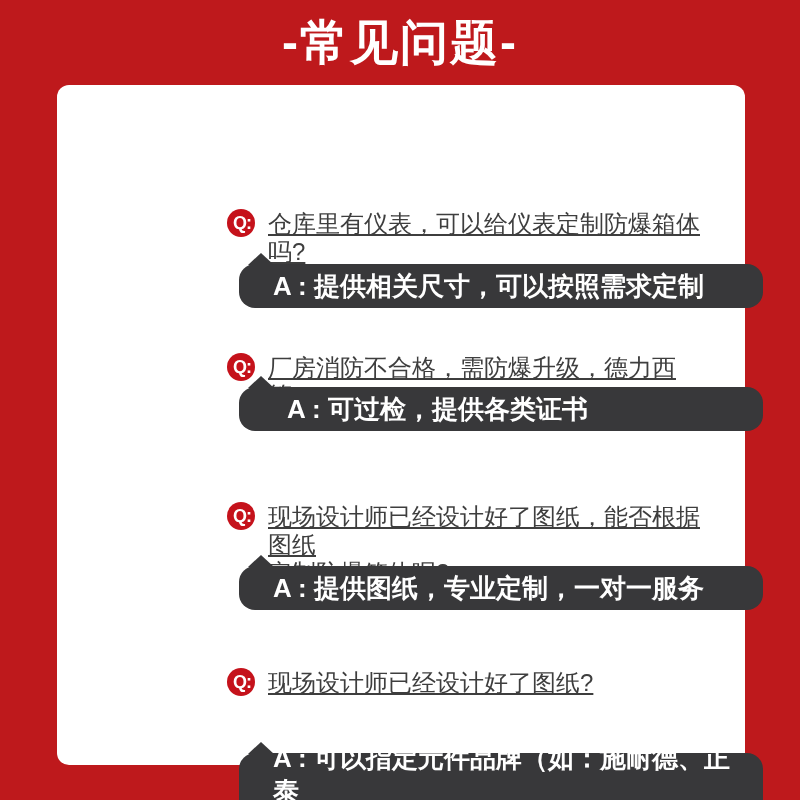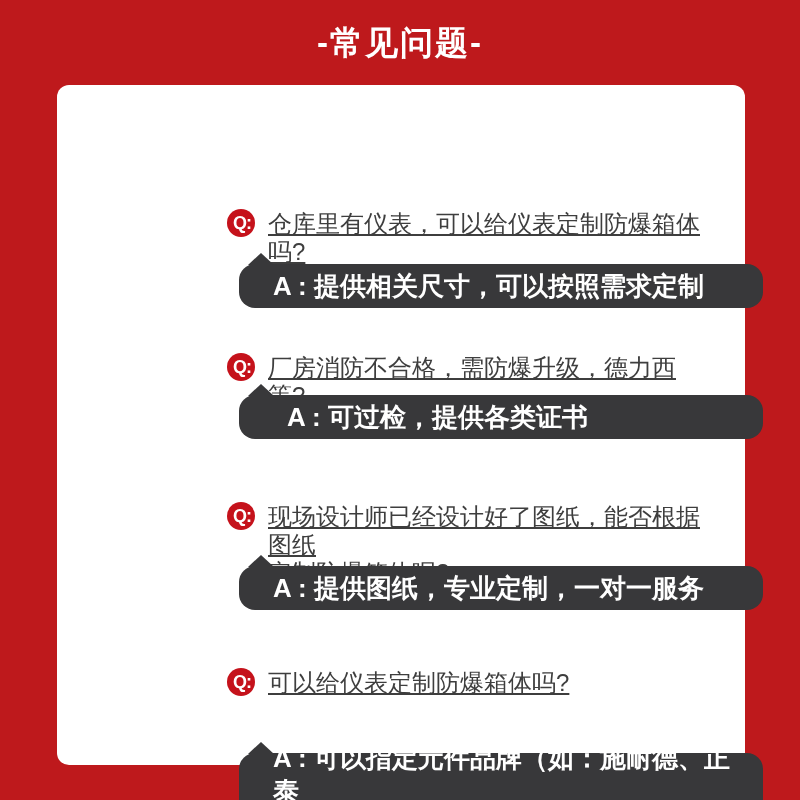--- a/index.html
+++ b/index.html
@@ -8,21 +8,21 @@
     width:800px;height:800px;
     background:#be191c;
     font-family:"Liberation Sans","DejaVu Sans",sans-serif;
     overflow:hidden;
   }
   .title{
     position:absolute;
     top:22px;left:0;width:800px;
     text-align:center;
     color:#ffffff;
-    font-size:33px;
+    font-size:48px;
     font-weight:bold;
     letter-spacing:2px;
     line-height:42px;
   }
   .panel{
     position:absolute;
     left:57px;top:85px;
     width:688px;height:680px;
     background:#ffffff;
     border-radius:12px;
@@ -80,21 +80,21 @@
     border-bottom:12px solid #38383a;
   }
   .atext{
     color:#ffffff;
     font-size:26px;
     font-weight:bold;
     line-height:33px;
     white-space:pre-line;
   }
   .q1{top:124px;}  .b1{top:179px;height:44px;}
-  .q2{top:268px;}  .b2{top:310px;height:44px;padding-left:48px;}
+  .q2{top:268px;}  .b2{top:302px;height:44px;padding-left:48px;}
   .q3{top:417px;}  .b3{top:481px;height:44px;}
   .q4{top:583px;}  .b4{top:668px;height:76px;}
 </style>
 </head>
 <body>
 
 <div class="page">
   <div class="title">-常见问题-</div>
 
   <div class="panel">
@@ -122,21 +122,21 @@
       <span class="qtext">现场设计师已经设计好了图纸，能否根据图纸
 定制防爆箱体呢?</span>
     </div>
     <div class="bubble b3">
       <span class="tail"></span>
       <span class="atext">A : 提供图纸，专业定制，一对一服务</span>
     </div>
 
     <div class="qrow q4">
       <span class="qbadge">Q:</span>
-      <span class="qtext">可以给仪表定制防爆箱体吗?</span>
+      <span class="qtext">现场设计师已经设计好了图纸?</span>
     </div>
     <div class="bubble b4">
       <span class="tail"></span>
       <span class="atext">A : 可以指定元件品牌（如：施耐德、正泰
 西门子，德力西等）</span>
     </div>
 
   </div>
 </div>
 

